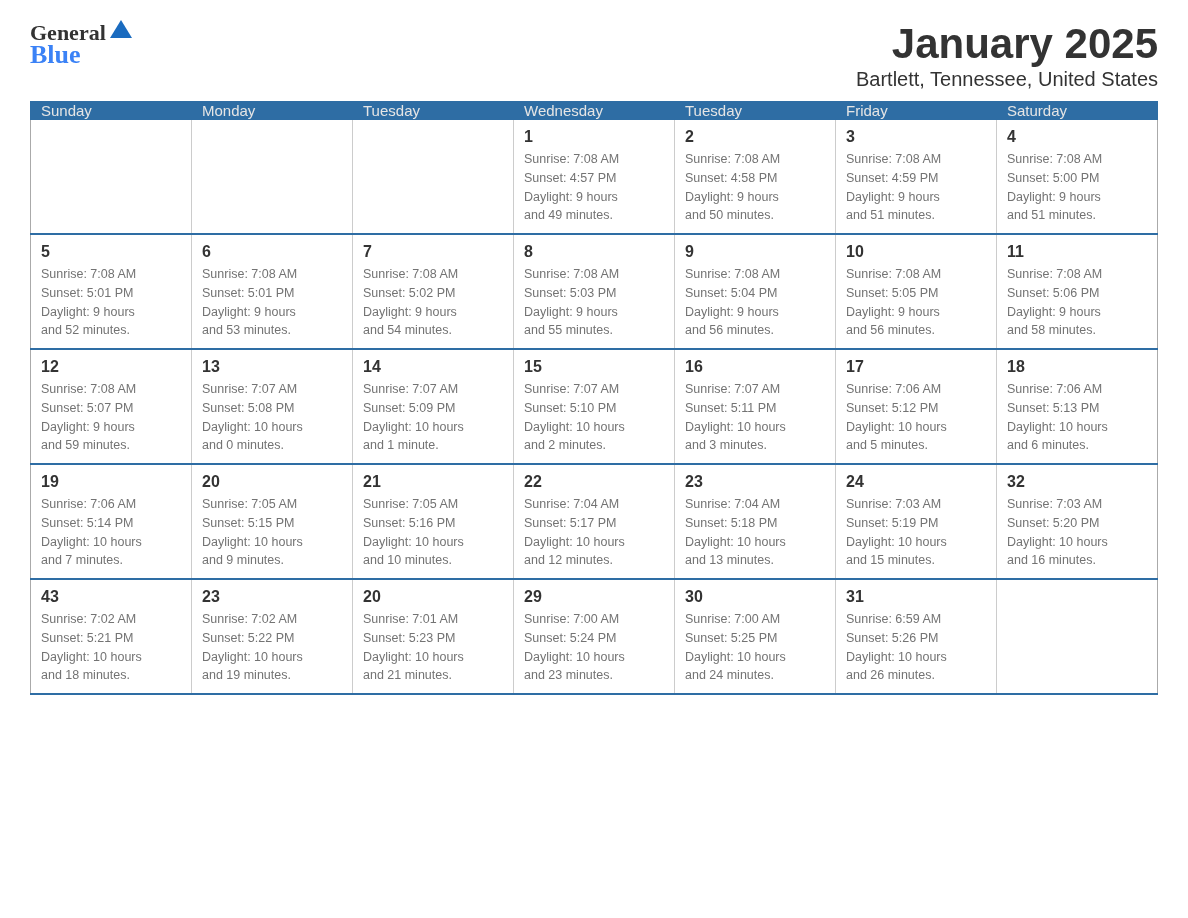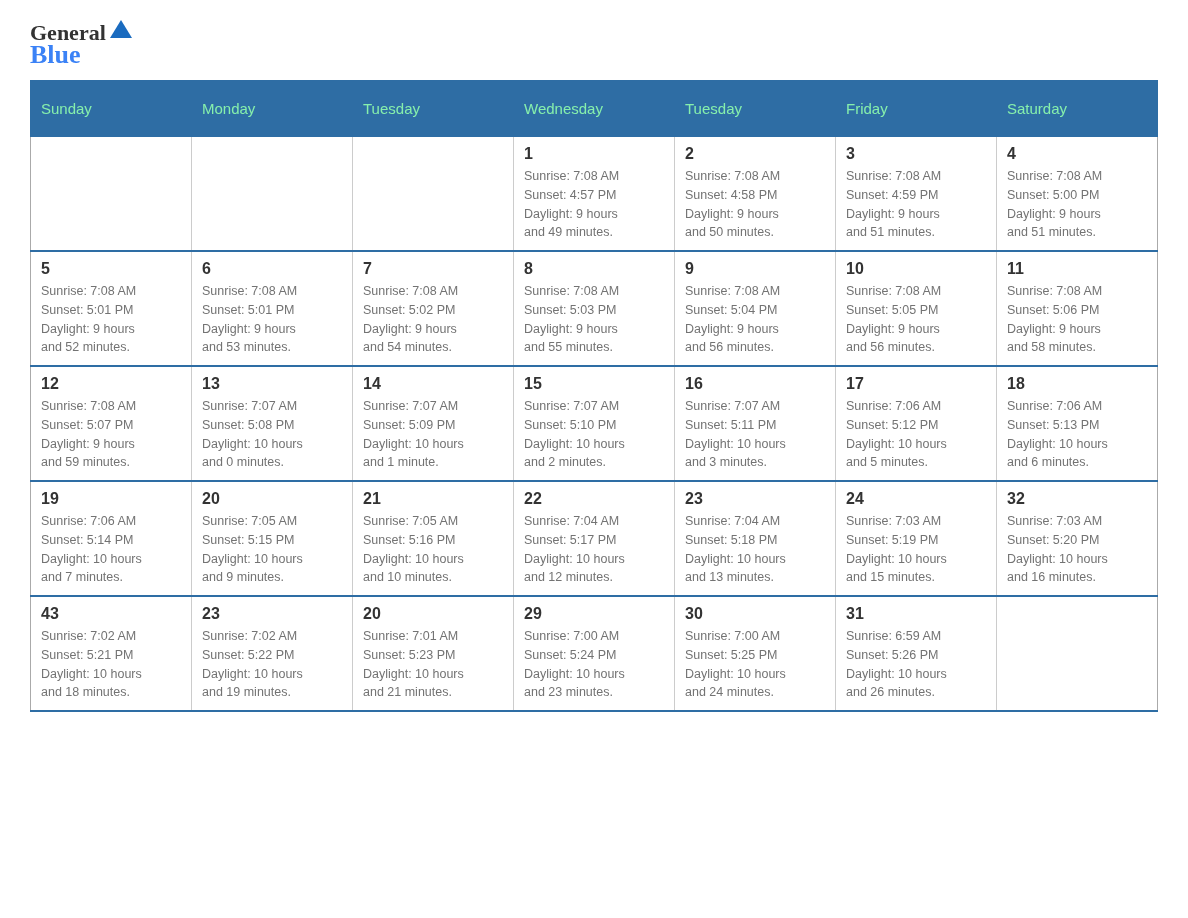--- a/index.html
+++ b/index.html
@@ -44,24 +44,24 @@
       font-weight: normal;
       color: #333;
     }
     .calendar {
       width: 100%;
       border-collapse: collapse;
       border: 1px solid #aaa;
     }
     .calendar thead tr th {
       background-color: #2e6da4;
-      color: #86efac;
+      color: #e5e5e5;
       font-size: 15px;
       font-weight: normal;
-      padding: 19px 10px;
+      padding: 0 10px;
       text-align: left;
       border: 1px solid #2e6da4;
     }
     .calendar tbody tr {
       border-bottom: 2px solid #2e6da4;
     }
     .calendar tbody tr td {
       vertical-align: top;
       padding: 8px 10px;
       border-right: 1px solid #ccc;
@@ -99,20 +99,24 @@
         <span class="logo-text-general">General</span>
         <div style="position:relative;margin-left:4px;margin-top:-4px;">
           <svg width="22" height="22" viewBox="0 0 22 22">
             <polygon points="11,2 22,20 0,20" fill="#1a6bbf"></polygon>
           </svg>
         </div>
       </div>
       <span class="logo-text-blue" style="margin-top:-6px;">Blue</span>
     </div>
   </div>
+  <div class="title-block">
+    <h1>January 2025</h1>
+    <h2>Bartlett, Tennessee, United States</h2>
+  </div>
 </div>
 
 <table class="calendar">
   <thead>
     <tr>
       <th>Sunday</th>
       <th>Monday</th>
       <th>Tuesday</th>
       <th>Wednesday</th>
       <th>Tuesday</th>

